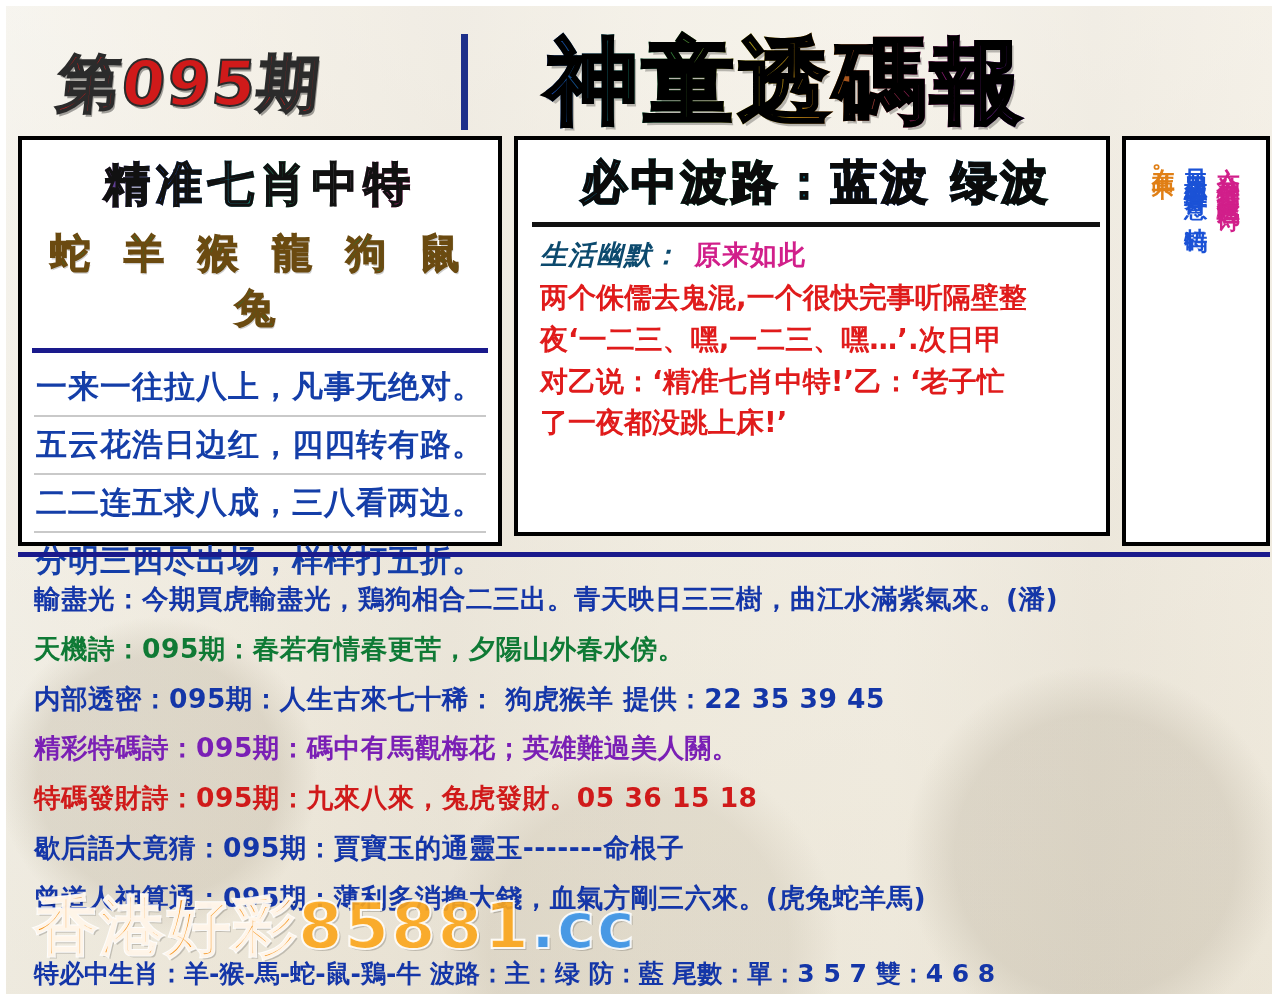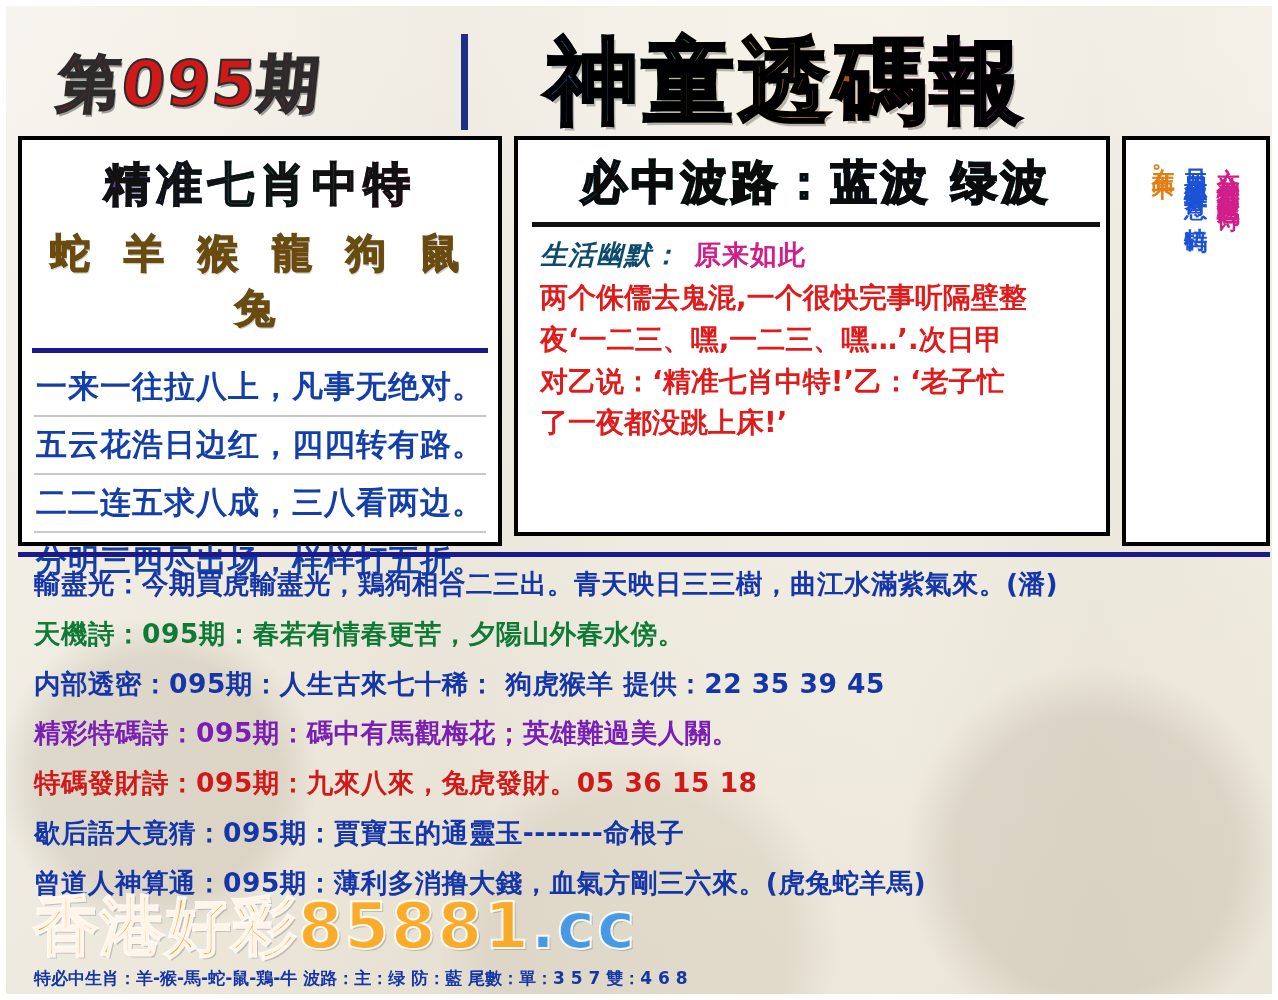--- a/index.html
+++ b/index.html
@@ -109,34 +109,34 @@
     font-size:23px;font-weight:bold;letter-spacing:4px;line-height:1.15;
     margin:0 3px;
   }
   .r1{color:#d11f8a;}
   .r2{color:#1b52d6;}
   .r3{color:#e07f15;}
 
   
   .bottom{
     position:absolute;left:12px;top:546px;width:1252px;height:440px;
-    border-top:5px solid #1a1a8c;box-sizing:border-box;padding-top:2px;
+    border-top:5px solid #1a1a8c;box-sizing:border-box;padding-top:17px;
   }
   .b-line{
     font-size:26.5px;font-weight:bold;letter-spacing:0.5px;line-height:1.2;
     padding:9px 6px 9px 16px;white-space:nowrap;
   }
   .c-blue{color:#1436a8;}
   .c-red{color:#d01a1a;}
   .c-green{color:#0f7a35;}
   .c-purple{color:#7a1fb5;}
 
   .last-line{
     position:absolute;left:12px;bottom:4px;width:1252px;
-    font-size:17px;font-weight:bold;color:#1436a8;white-space:nowrap;padding-left:16px;
+    font-size:25px;font-weight:bold;color:#1436a8;white-space:nowrap;padding-left:16px;
     box-sizing:border-box;
     margin-top:12px;
   }
 
   
   .watermark{
     position:absolute;left:10px;bottom:14px;width:1260px;height:86px;
     pointer-events:none;
   }
   .wm-text{

